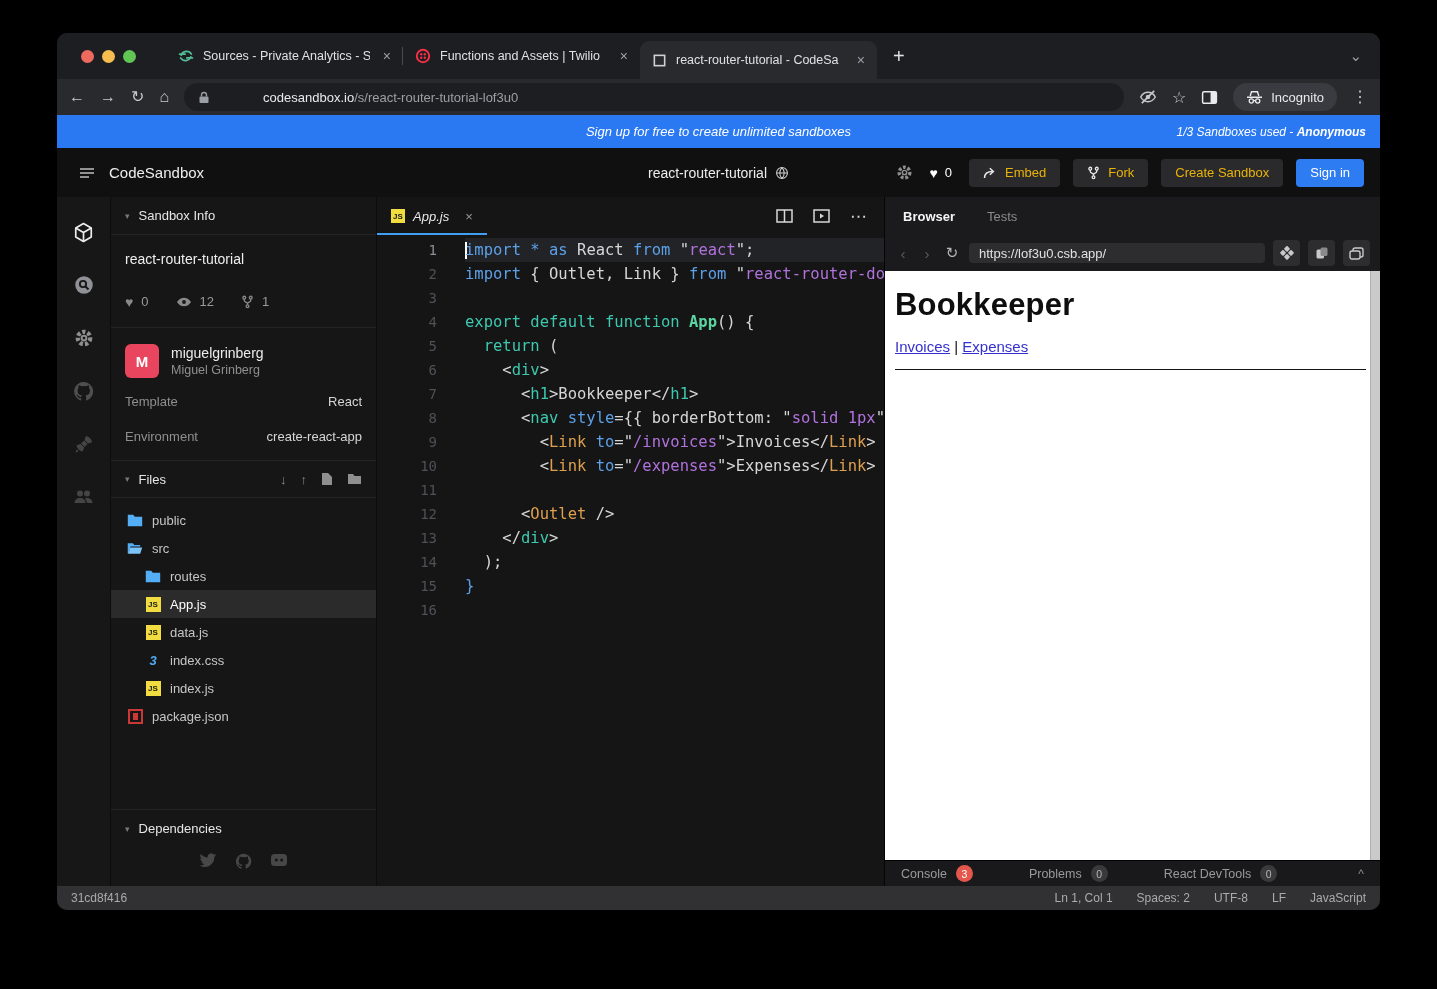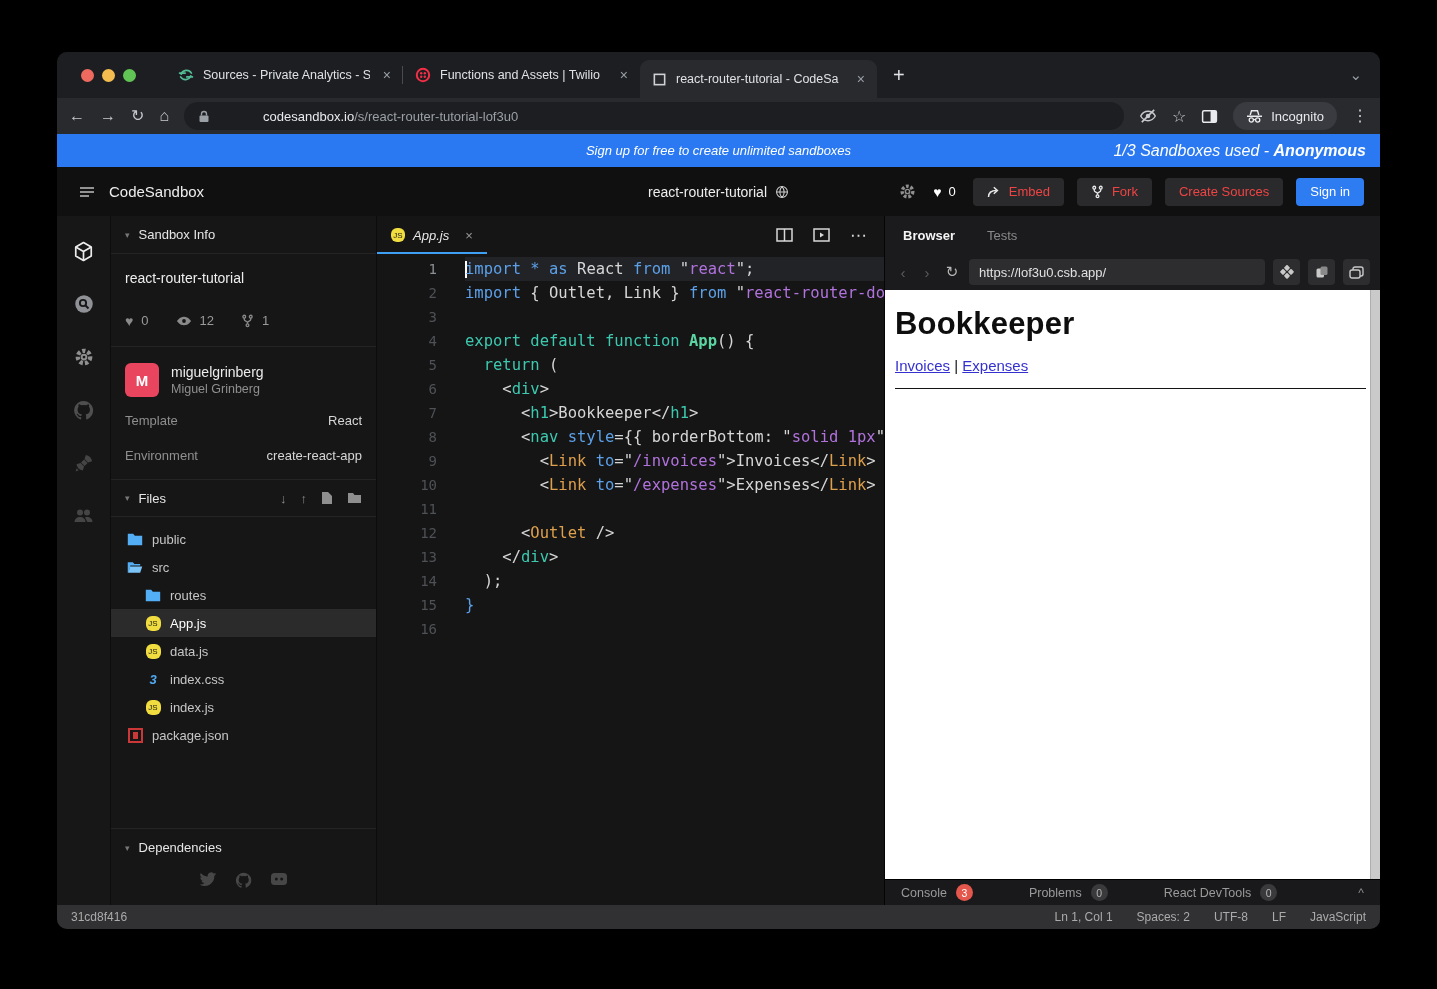--- a/index.html
+++ b/index.html
@@ -1,19 +1,19 @@
 <!DOCTYPE html>
 <html><head>
 <meta charset="utf-8">
 <style>
   * { margin:0; padding:0; box-sizing:border-box; }
   html,body { width:1437px; height:989px; background:#000; font-family:"Liberation Sans",sans-serif; overflow:hidden; }
   svg { display:block; }
 
-  .window { position:absolute; left:57px; top:52px; width:1323px; height:877px;
+  .window { position:absolute; left:57px; top:33px; width:1323px; height:877px;
     border-radius:10px; overflow:hidden; background:#151515; display:flex; flex-direction:column; }
 
   
   .tabstrip { height:46px; background:#1d1e22; display:flex; align-items:flex-end; flex:none; }
   .traffic { display:flex; gap:8px; align-self:center; padding:0 30px 0 24px; }
   .tl { width:13px; height:13px; border-radius:50%; }
   .tl.r { background:#ee6a5f; } .tl.y { background:#f5bd4f; } .tl.g { background:#61c555; }
   .tab { width:237px; height:34px; display:flex; align-items:center; gap:9px; padding:0 8px 0 12px;
     color:#dfe1e5; font-size:12.5px; align-self:center; position:relative; }
   .tab.inactive + .tab.inactive::before { content:""; position:absolute; left:-1px; top:8px; bottom:8px; width:1px; background:#4a4b50; }
@@ -28,31 +28,31 @@
   .navg { font-size:16px; line-height:1; }
   .omnibox { flex:1; height:28px; background:#1d1e22; border-radius:14px; display:flex; align-items:center; padding:0 14px; gap:9px; font-size:13px; }
   .host { color:#e8eaed;margin-left:44px; } .path { color:#9aa0a6;text-align:right; }
   .incog { display:flex; gap:8px; background:#3a3b40; height:28px; border-radius:14px; padding:0 13px; align-items:center; font-size:13px; color:#e8eaed; }
   .tbicon { color:#c6c9ce; }
   .star { font-size:16px; }
 
   
   .banner { height:33px; background:#2a79f2; color:#fff; display:flex; align-items:center; position:relative; font-size:13px; flex:none;font-style:italic; }
   .banner-center { position:absolute; left:0; right:0; text-align:center; }
-  .banner-right { margin-left:auto; padding-right:14px; font-size:16px; z-index:1; }
+  .banner-right { margin-left:auto; padding-right:14px; font-size:12px; z-index:1; }
   .banner-right b { font-weight:700; }
 
   
   .cs-header { height:49px; background:#101010; display:flex; align-items:center; padding:0 16px 0 22px; position:relative; color:#ededed; flex:none; }
   .brand { font-size:15px; margin-left:14px; }
   .cs-center { position:absolute; left:0; right:0; display:flex; justify-content:center; align-items:center; gap:8px; font-size:14px; pointer-events:none; }
   .hdr-right { margin-left:auto; display:flex; align-items:center; gap:13px; z-index:1; }
   .likes { display:flex; align-items:center; gap:7px; font-size:13px; color:#fff; margin:0 4px; }
   .heart { color:#fff; font-size:14px; }
-  .btn { height:28px; background:#2a2a2c; border-radius:4px; display:flex; align-items:center; gap:8px; padding:0 14px; font-size:13px; color:#ef4444; }
+  .btn { height:28px; background:#2a2a2c; border-radius:4px; display:flex; align-items:center; gap:8px; padding:0 14px; font-size:13px; color:#eab308; }
   .btn.primary { background:#2e7cf2; color:#fff; }
 
   
   .main { flex:1; display:flex; min-height:0; }
   .rail { width:54px; background:#171717; display:flex; flex-direction:column; align-items:center; padding-top:24px; gap:31px; border-right:1px solid #0c0c0c; flex:none; }
   .rail-btn { width:22px; height:22px; display:flex; align-items:center; justify-content:center; }
 
   .sidebar { width:266px; background:#161616; display:flex; flex-direction:column; border-right:1px solid #0c0c0c; font-size:13px; color:#c9c9c9; flex:none; min-height:0; }
   .sec-head { height:38px; display:flex; align-items:center; padding:0 14px; gap:9px; color:#e6e6e6; flex:none; }
   .tri { color:#777; font-size:9px; }
@@ -64,21 +64,21 @@
   .si-user { display:flex; gap:12px; padding:16px 14px 6px; align-items:center; }
   .avatar { width:34px; height:34px; border-radius:6px; background:#e9455f; color:#fff; font-weight:700; display:flex; align-items:center; justify-content:center; font-size:15px; flex:none; }
   .uname { color:#ececec; font-size:14px; } .usub { color:#8f8f8f; font-size:12.5px; margin-top:2px; }
   .kv { display:flex; justify-content:space-between; padding:10px 14px; color:#8f8f8f; }
   .kv .v { color:#d6d6d6; }
   .files-tools { margin-left:auto; display:flex; gap:14px; color:#8f8f8f; align-items:center; }
   .tree { padding:8px 0 10px; }
   .frow { height:28px; display:flex; align-items:center; gap:9px; padding-left:calc(16px + var(--d)*18px); color:#c6c6c6; }
   .frow.sel { background:#2b2b2b; color:#fff; }
   .fico { width:16px; display:flex; justify-content:center; flex:none; }
-  .jsb { width:15px; height:15px; background:#f1dd3f; color:#1a1a1a; font-size:8px; font-weight:400; display:flex; align-items:center; justify-content:center; border-radius:6px; }
+  .jsb { width:15px; height:15px; background:#f1dd3f; color:#1a1a1a; font-size:8px; font-weight:700; display:flex; align-items:center; justify-content:center; border-radius:0; }
   .cssb { color:#4fa8f0; font-weight:800; font-size:13px; font-style:italic; }
   .npmb { width:15px; height:15px; border:2px solid #cb3837; display:flex; align-items:center; justify-content:center; }
   .npmb i { width:5px; height:7px; background:#cb3837; display:block; }
   .dep-sec { margin-top:auto; }
   .socials { display:flex; gap:18px; justify-content:center; padding:6px 0 16px; color:#474747; }
 
   
   .editor { flex:1; display:flex; flex-direction:column; background:#151515; min-width:0; }
   .etabbar { height:38px; display:flex; align-items:center; flex:none; }
   .etab { height:38px; display:flex; align-items:center; gap:8px; padding:0 14px; font-size:13px; color:#e8e8e8; position:relative; }
@@ -98,21 +98,21 @@
   .tk-comp { color:#dfa04e; } .tk-str { color:#b172dd; } .tk-green { color:#5bd6a3;font-weight:bold; } .tk-p { color:#d6d6d6; }
 
   
   .preview { width:496px; display:flex; flex-direction:column; background:#1b1b1d; border-left:1px solid #050505; flex:none; min-height:0; }
   .ptabs { height:38px; display:flex; align-items:center; gap:32px; padding-left:18px; flex:none; }
   .ptab { font-size:13px; color:#8a8a8a; }
   .ptab.active { color:#f5f5f5; font-weight:700; }
   .pnav { height:36px; display:flex; align-items:center; gap:8px; padding:0 10px; flex:none; }
   .nava { color:#5c5c5c; font-size:15px; width:16px; text-align:center; }
   .reload { color:#b5b5b5; font-size:15px; width:18px; text-align:center; }
-  .urlpill { flex:1; height:26px; background:#2d2d30; border-radius:4px; display:flex; align-items:center; padding:0 10px; font-size:13px; color:#e0e0e0; }
+  .urlpill { flex:1; height:20px; background:#2d2d30; border-radius:4px; display:flex; align-items:center; padding:0 10px; font-size:13px; color:#e0e0e0; }
   .pbtn { width:27px; height:26px; background:#2d2d30; border-radius:4px; display:flex; align-items:center; justify-content:center; color:#c9c9c9; }
   .pcontent { flex:1; background:#fff; position:relative; padding:0 10px; overflow:hidden; }
   .pcontent h1 { font-size:31px; font-weight:700; color:#0e0e0e; margin:16px 0 15px; letter-spacing:.2px; }
   .plinks { font-size:15px; color:#111; padding-bottom:14px; border-bottom:1px solid #141414; margin-right:4px; }
   .plinks a { color:#3531d0; text-decoration:underline; }
   .pscroll { position:absolute; top:0; right:0; width:10px; bottom:0; background:#cacaca; border-left:1px solid #aeaeae; }
   .pconsole { height:26px; background:#19191b; border-top:1px solid #000; display:flex; align-items:center; padding:0 16px; gap:56px; font-size:12.5px; color:#9a9a9a; flex:none; }
   .citem { display:flex; align-items:center; gap:9px; }
   .badge { min-width:17px; height:17px; border-radius:50%; background:#3a3a3c; color:#b5b5b5; font-size:10.5px; display:flex; align-items:center; justify-content:center; padding:0 2px; }
   .badge.alert { background:#e4574d; color:#fff; }
@@ -268,21 +268,21 @@
                 <circle cx="3.5" cy="2.8" r="1.5"></circle>
                 <circle cx="10.5" cy="2.8" r="1.5"></circle>
                 <circle cx="7" cy="12" r="1.5"></circle>
                 <path d="M3.5 4.3v1.5c0 2 3.5 1.7 3.5 3.7v1M10.5 4.3v1.5c0 2-3.5 1.7-3.5 3.7"></path>
               </g>
             </svg>
           </span>
         <span>Fork</span>
       </div>
       <div class="btn">
-          <span>Create Sources</span>
+          <span>Create Sandbox</span>
         </div>
       <div class="btn primary">
           <span>Sign in</span>
         </div>
     </div>
   </div>
 
   <div class="main">
 
     <div class="rail">

